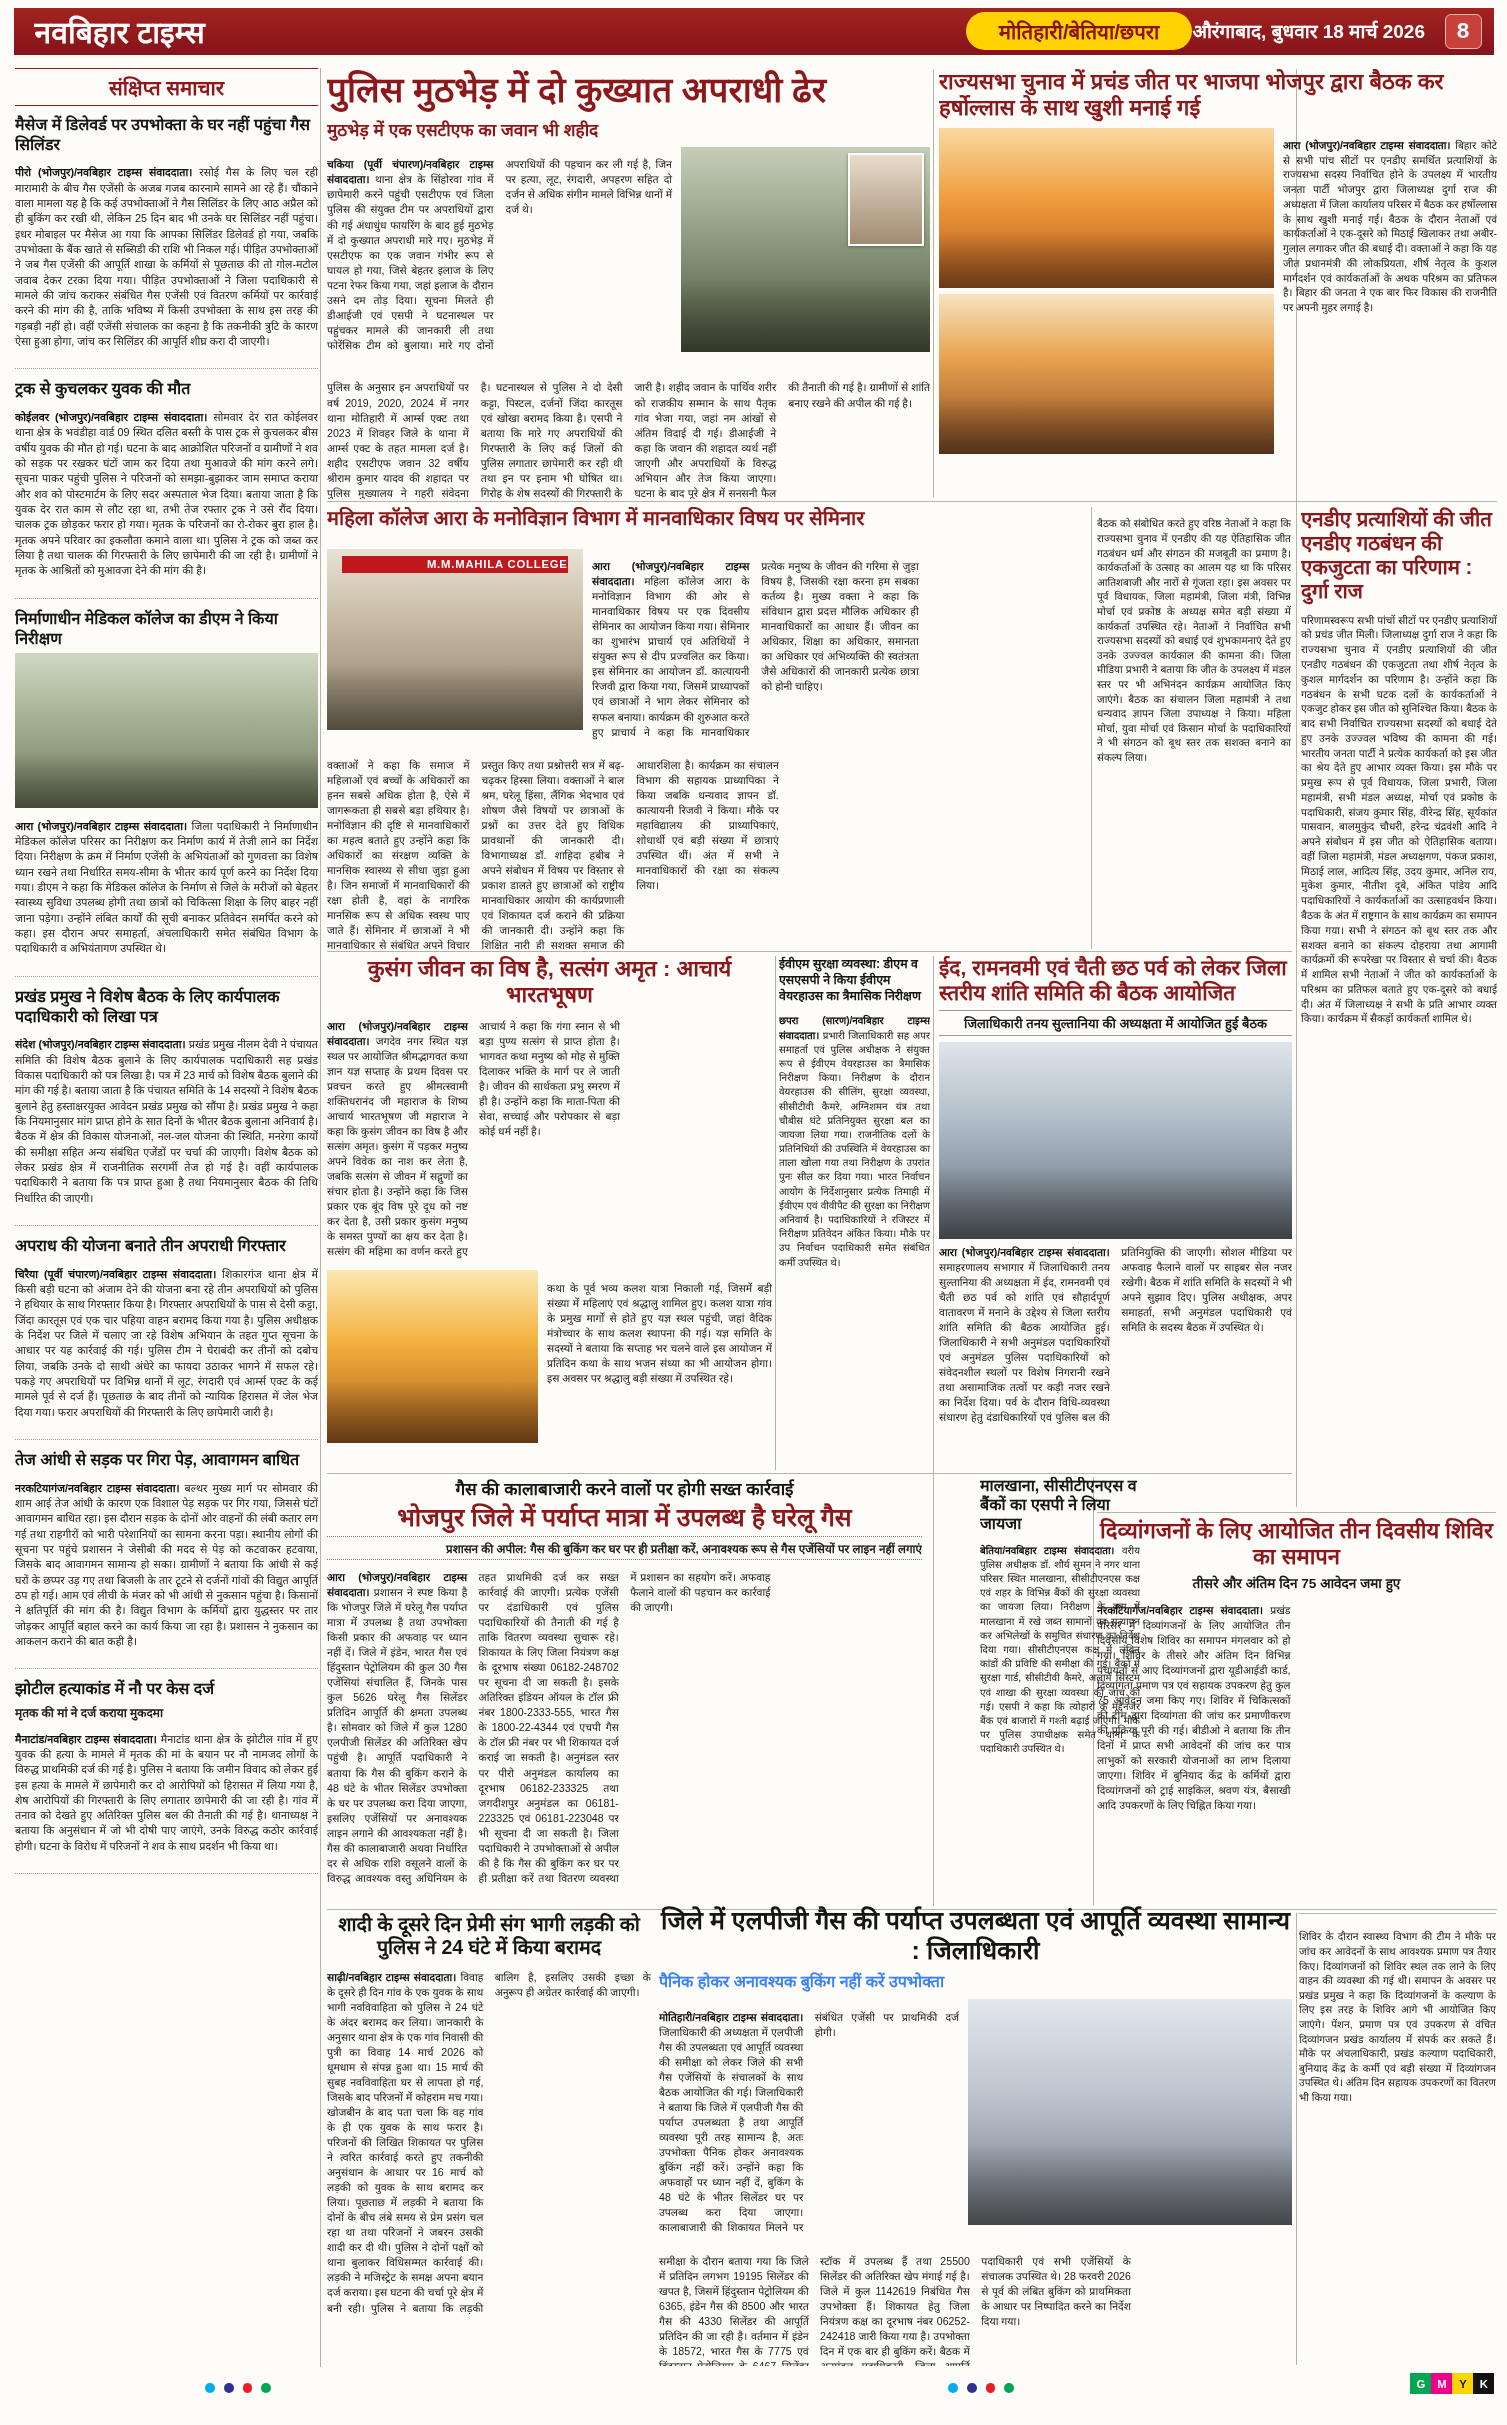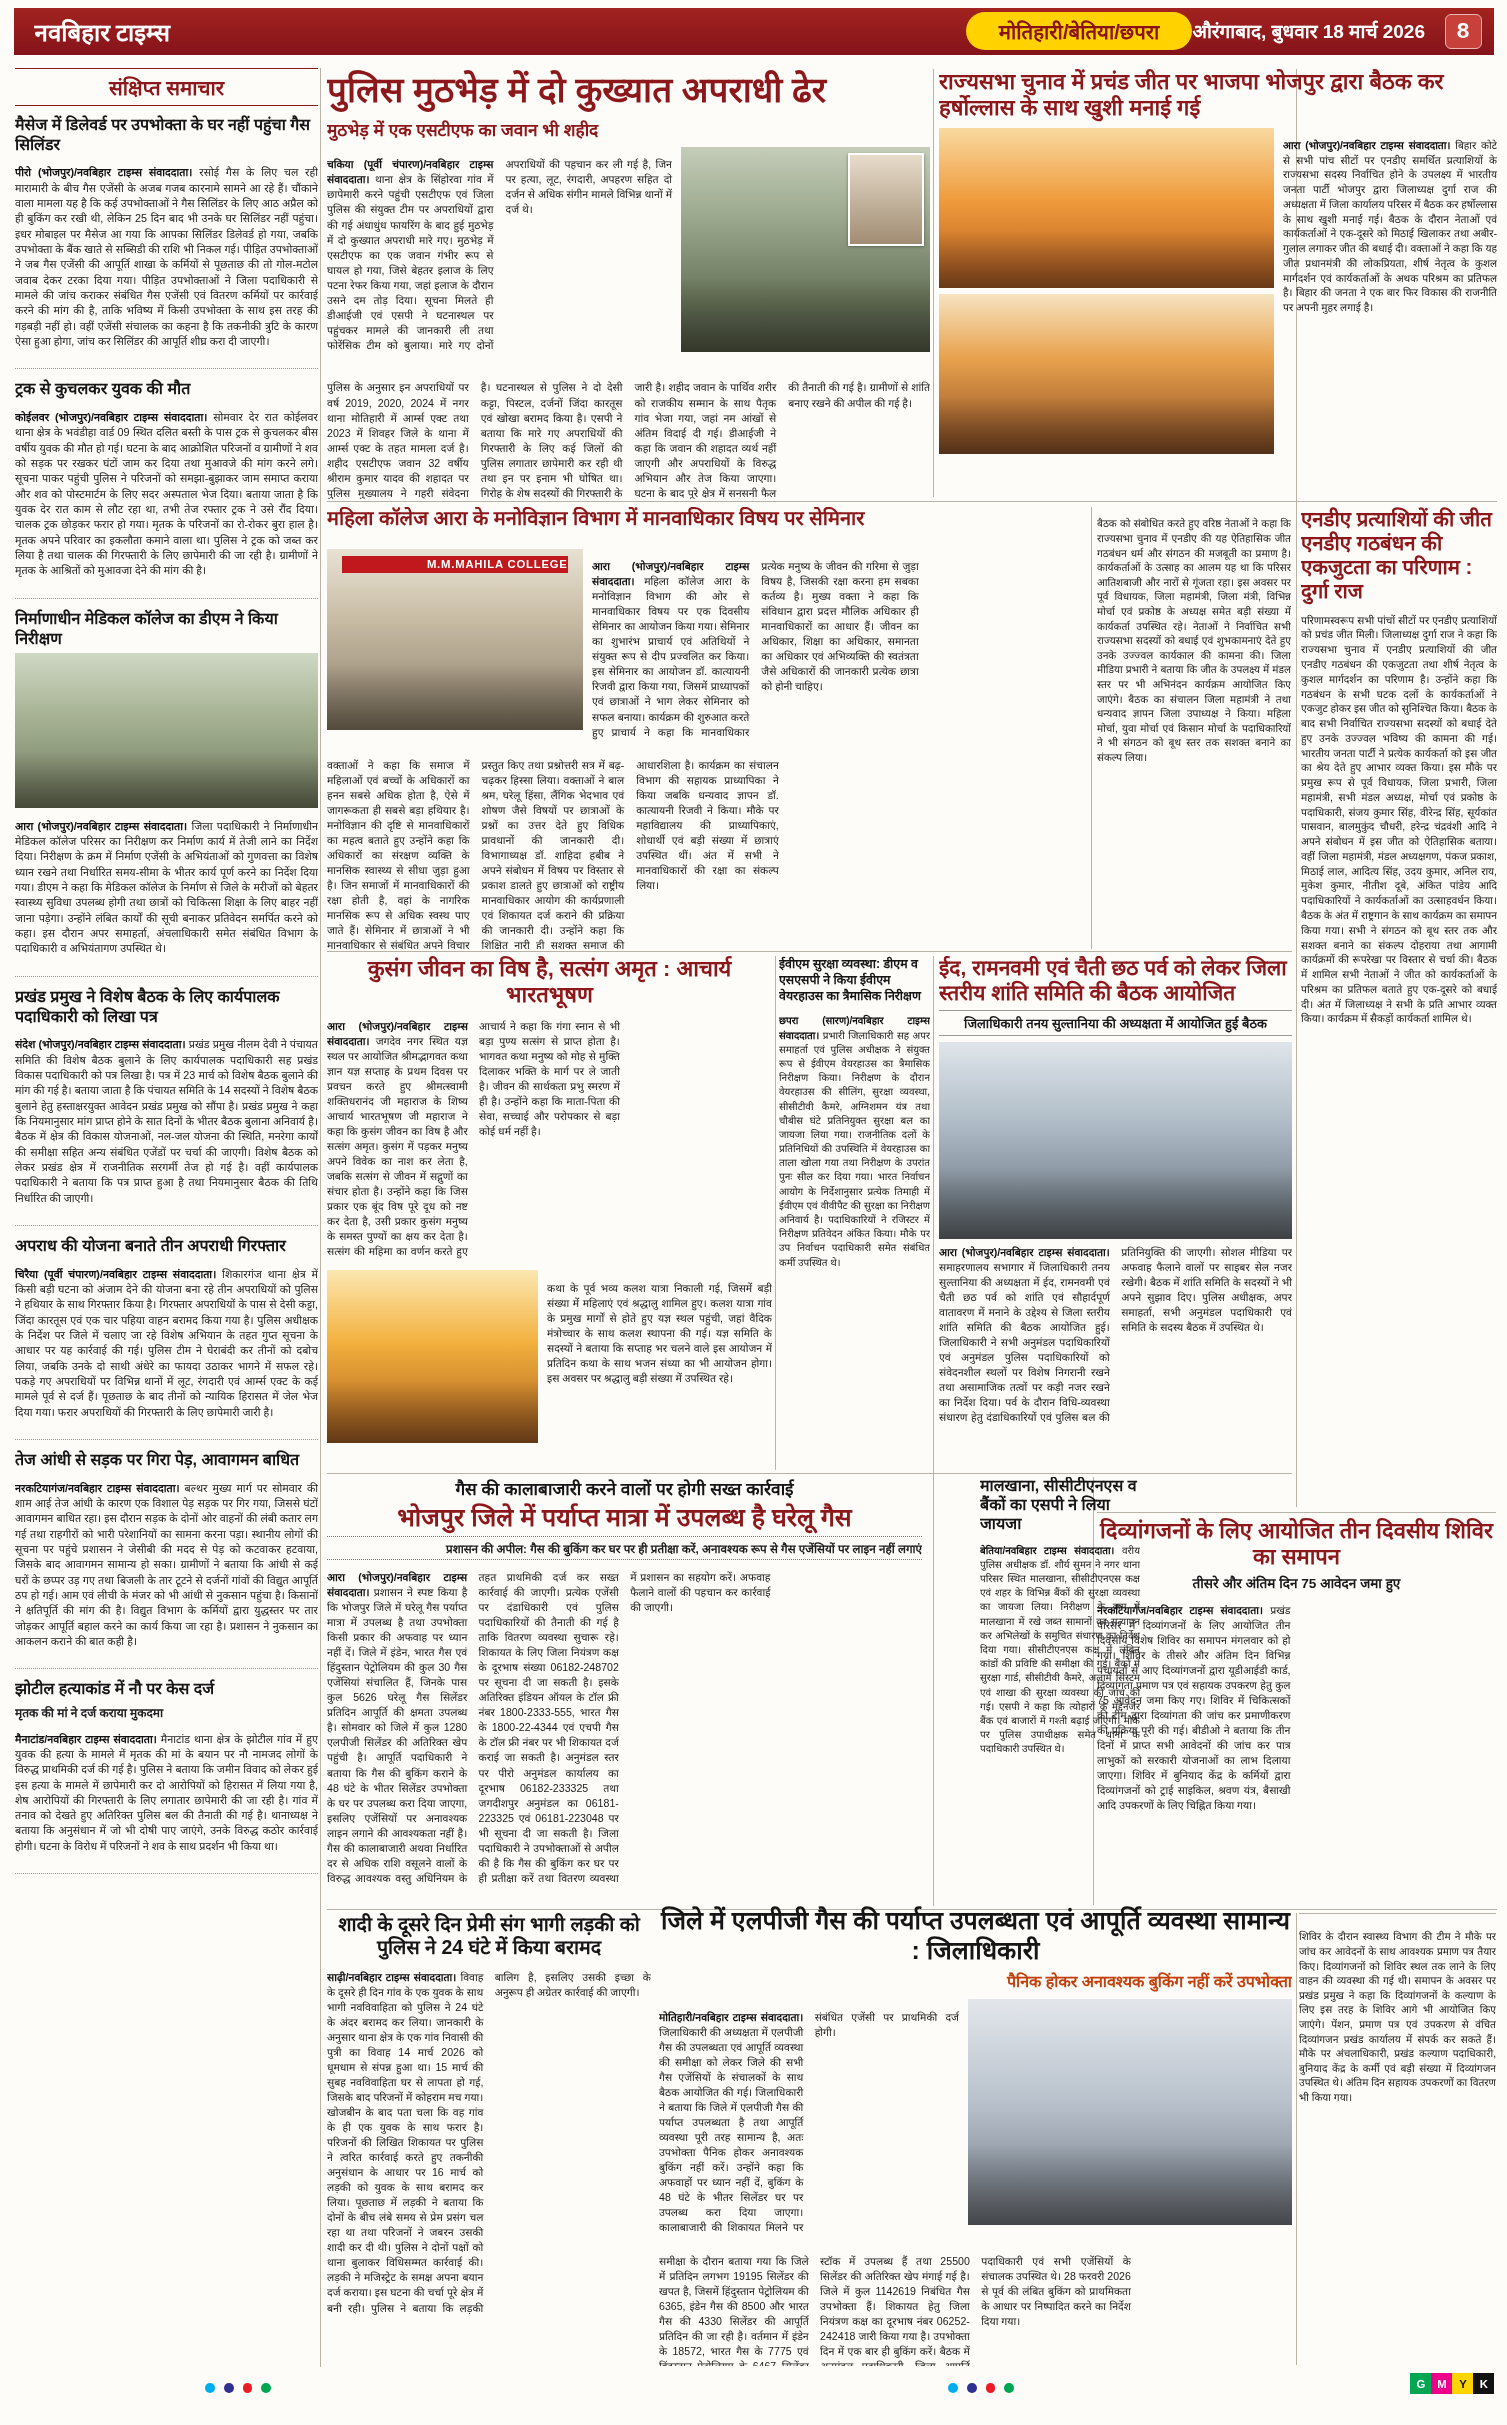--- a/index.html
+++ b/index.html
@@ -2,21 +2,21 @@
 <html style="font-size:12px"><head>
 <meta charset="utf-8">
 <style>
   html,body { margin:0; padding:0; background:#dedbd3; }
   #page { position:relative; width:1508px; height:2426px; margin:0 auto; background:#fdfcf9;
           font-family:"Liberation Sans","DejaVu Sans",sans-serif; overflow:hidden; color:#1d1d1d; }
 
   
   #masthead { position:absolute; left:13.6px; top:7.5px; width:1480px; height:47px;
               background:linear-gradient(180deg,#a2231f,#85131a); display:flex; align-items:center; }
-  .paper-name { color:#ffffff; font-weight:bold; font-size:24px; padding-left:21px; width:302px; white-space:nowrap;font-family:Liberation Serif, serif; }
+  .paper-name { color:#ffffff; font-weight:bold; font-size:30px; padding-left:21px; width:302px; white-space:nowrap; }
   .edition-pill { background:#ffd200; color:#8a1215; font-weight:bold; font-size:20.4px;
                   padding:5.3px 33px; border-radius:19.6px; white-space:nowrap; }
   .mast-right { margin-left:auto; display:flex; align-items:center; gap:19.6px; padding-right:12px; }
   .date-line { color:#ffffff; font-weight:bold; font-size:19px; white-space:nowrap; }
   .page-num { background:#c8403a; border:1.5px solid #e9b7b2; color:#fff; font-weight:bold; font-size:22.6px;
               width:35px; height:33px; display:flex; align-items:center; justify-content:center; border-radius:6px; }
 
   
   .article { position:absolute; overflow:hidden; }
   .hl { font-weight:bold; color:#8d181b; line-height:1.18; }
@@ -126,21 +126,21 @@
   #divyang2 .body { font-size:10.3px; }
 
   
   #shaadi { left:327px; top:1913px; width:324px; height:452px; }
   #shaadi .hl { font-size:19.6px; color:#161616; text-align:center; margin-bottom:7.5px; }
   #shaadi .body { columns:2; column-gap:11.3px; height:354px; }
 
   
   #lpg { left:659px; top:1906px; width:633px; height:460px; }
   #lpg .hl { font-size:25px; color:#161616; text-align:center; margin-bottom:4.5px; }
-  #lpg .subhead { color:#c2410c; font-size:16px; text-align:right; margin-bottom:7.5px; }
+  #lpg .subhead { color:#3b82f6; font-size:16px; text-align:left; margin-bottom:7.5px; }
   #lpg .txt { flex:1; columns:2; column-gap:11.3px; height:226px; }
   #lpg .photo { width:324px; height:226px; }
   #lpg .body2 { columns:4; column-gap:11.3px; margin-top:7.5px; height:121px; }
 
   
   .dots { position:absolute; top:2383px; display:flex; gap:9px; }
   .dot { width:9.8px; height:9.8px; border-radius:50%; }
   .d-c { background:#00aeef; } .d-b { background:#2e3192; } .d-r { background:#ed1c24; } .d-g { background:#00a651; }
   #colorbar { position:absolute; right:13.6px; top:2373px; display:flex; }
   .cb { width:21px; height:21px; display:flex; align-items:center; justify-content:center;

